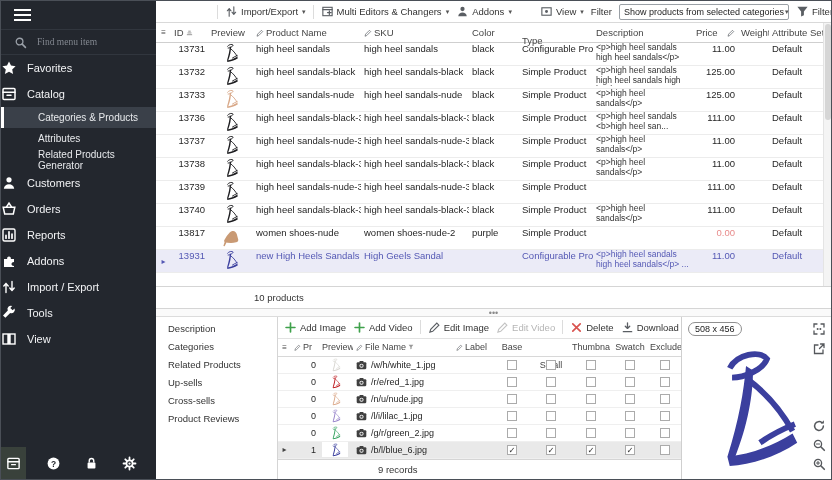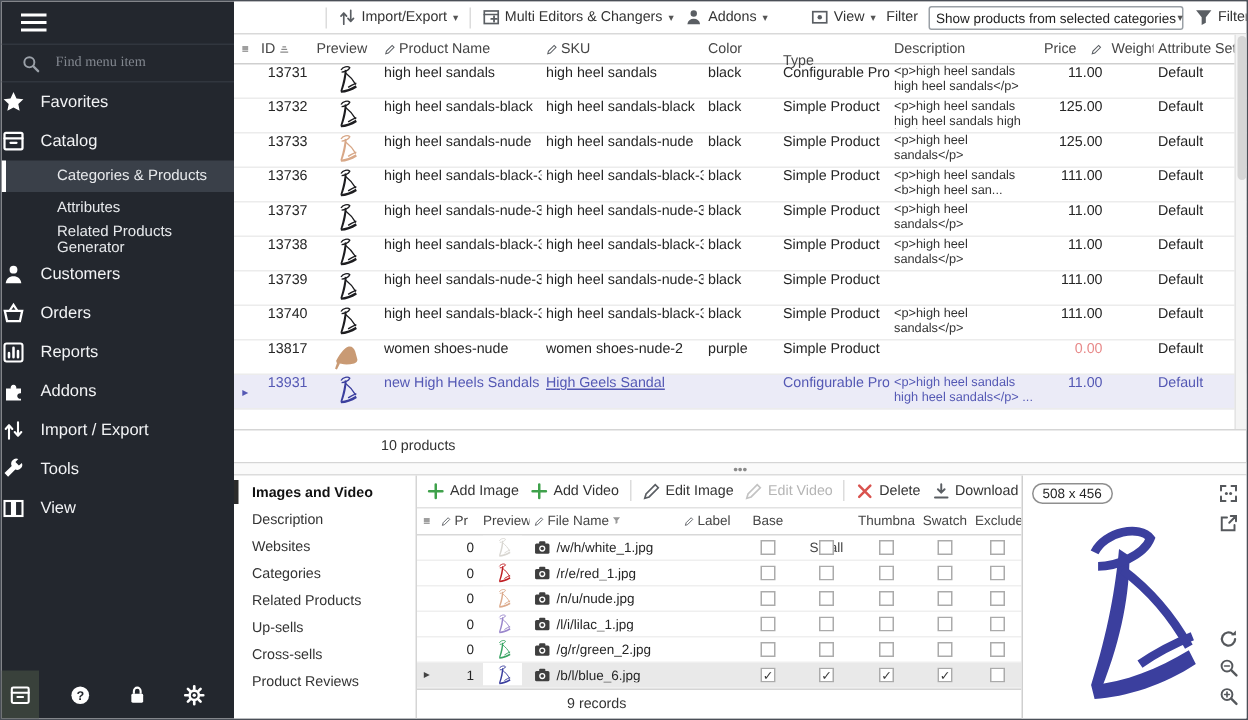--- a/index.html
+++ b/index.html
@@ -581,21 +581,21 @@
           </div>
           <div class="grow sel">
             <div class="gc gutter" style="width: 15px;">▸</div>
             <div class="gc id num" style="width: 37px;">13931</div>
             <div class="gc prev" style="width: 45px;">
               <svg class="shoe" viewBox="0 0 100 110" style="color:#3b3f9e">
                 <use href="#shoe-sandal"></use>
               </svg>
             </div>
             <div class="gc name" style="width: 108px;">new High Heels Sandals</div>
-            <div class="gc sku" style="width: 108px; text-decoration: underline;">High Geels Sandal</div>
+            <div class="gc sku" style="width: 108px;">High Geels Sandal</div>
             <div class="gc color" style="width: 50px;"></div>
             <div class="gc type" style="width: 74px;">Configurable Product</div>
             <div class="gc desc" style="width: 100px;">&lt;p&gt;high heel sandals high heel sandals&lt;/p&gt; ...</div>
             <div class="gc price num" style="width: 45px;">11.00</div>
             <div class="gc weight" style="width: 31px;"></div>
             <div class="gc attr" style="width: 56px;">Default</div>
           </div>
         </div>
       <div class="vscroll">
           <div class="vthumb"></div>
@@ -603,23 +603,21 @@
     </div>
 
     <div class="statusbar">
       <span>10 products</span>
     </div>
 
     <div class="splitter">•••</div>
 
     <div class="bottom">
       <div class="tabs" id="tabs">
-          <div class="tab active">Images and Video</div>
           <div class="tab">Description</div>
-          <div class="tab">Websites</div>
           <div class="tab">Categories</div>
           <div class="tab">Related Products</div>
           <div class="tab">Up-sells</div>
           <div class="tab">Cross-sells</div>
           <div class="tab">Product Reviews</div>
         </div>
 
       <div class="bmain">
         <div class="btoolbar" id="btoolbar">
             <span class="tb">

